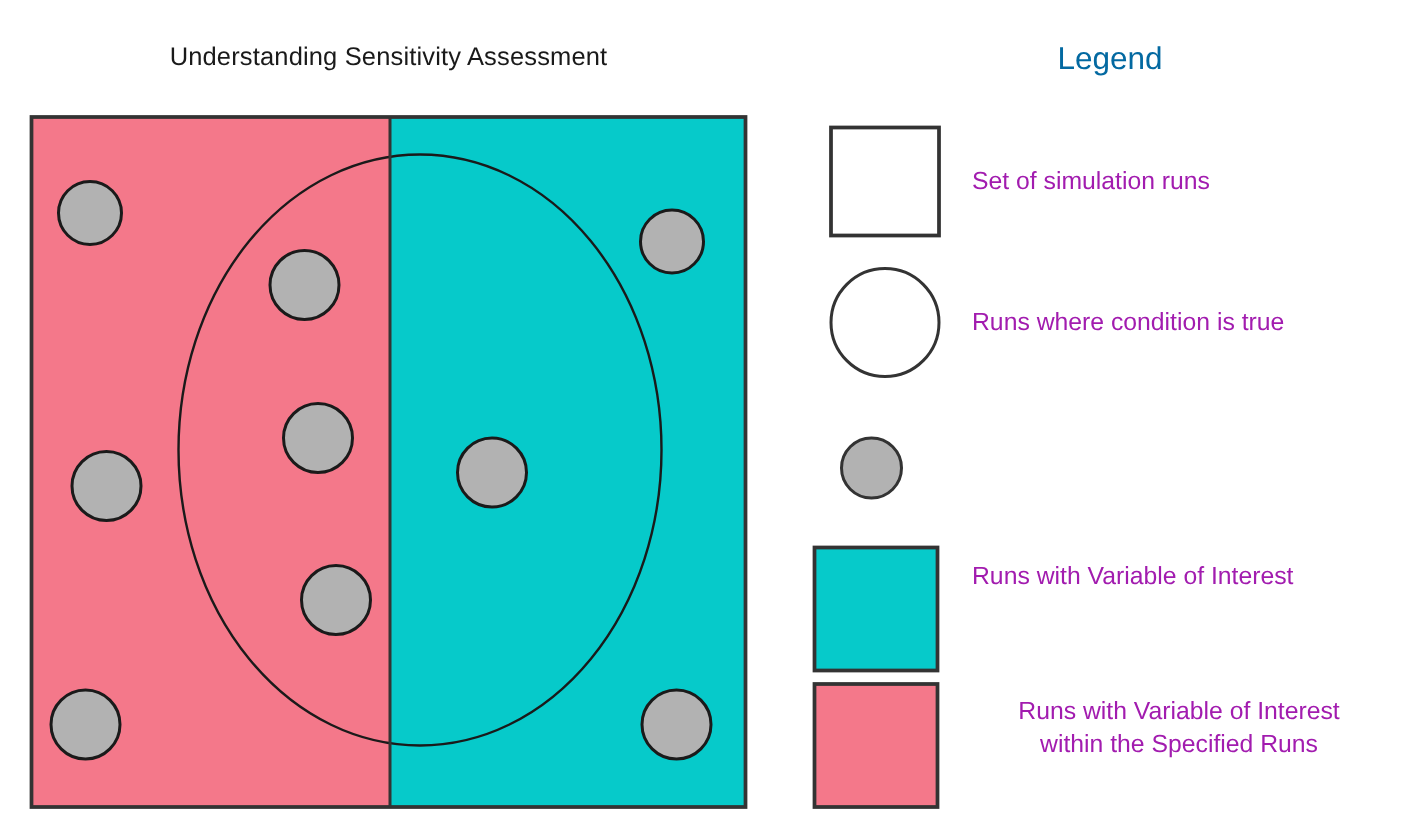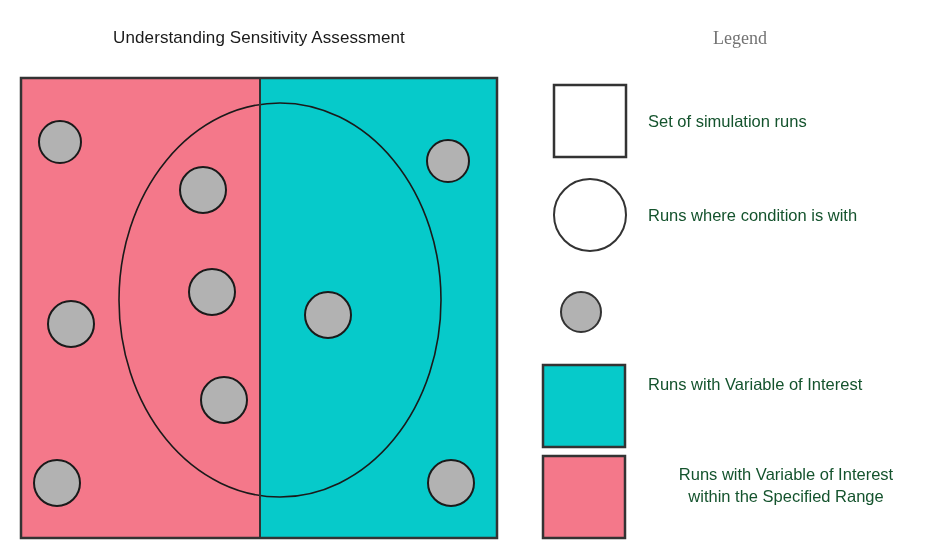--- a/index.html
+++ b/index.html
@@ -31,34 +31,33 @@
     letter-spacing: 0.1px;
     color: #1a1a1a;
     white-space: nowrap;
   }
   .legend-title {
     position: absolute;
     left: 660px;
     top: 24px;
     width: 160px;
     text-align: center;
-    font-size: 18px;
-    color: #737373;
-    font-family: Liberation Serif, serif;
+    font-size: 21px;
+    color: #0369a1;
   }
   .diagram-svg {
     position: absolute;
     left: 0;
     top: 0;
   }
   .legend-label {
     position: absolute;
     font-size: 16.5px;
     line-height: 22px;
-    color: #14532d;
+    color: #a21caf;
   }
   .legend-label.lbl0 { left: 648px; top: 106px; }
   .legend-label.lbl1 { left: 648px; top: 200px; }
   .legend-label.lbl2 { left: 648px; top: 297px; }
   .legend-label.lbl3 { left: 648px; top: 369px; width: 276px; }
   .legend-label.lbl4 { left: 648px; top: 459px; width: 276px; text-align: center; }
 </style>
 </head>
 <body>
 
@@ -100,25 +99,25 @@
       <circle id="lg-c2" cx="581" cy="308" r="20" stroke-width="2" fill="#B2B2B2" stroke="#333333"></circle>
 
       <rect id="lg-sq3" x="543" y="361" width="82" height="82" stroke-width="2.5" fill="#06CACA" stroke="#333333"></rect>
 
       <rect id="lg-sq4" x="543" y="452" width="82" height="82" stroke-width="2.5" fill="#F4788A" stroke="#333333"></rect>
     </g>
   </svg>
 
   <div class="legend-label lbl0">Set of simulation runs</div>
 
-  <div class="legend-label lbl1">Runs where condition is with</div>
+  <div class="legend-label lbl1">Runs where condition is true</div>
 
 
   <div class="legend-label lbl3">
     <div>Runs with Variable of Interest</div>
   </div>
 
   <div class="legend-label lbl4">
     <div>Runs with Variable of Interest</div>
-    <div>within the Specified Range</div>
+    <div>within the Specified Runs</div>
   </div>
 
 </div>
 
 </body></html>

